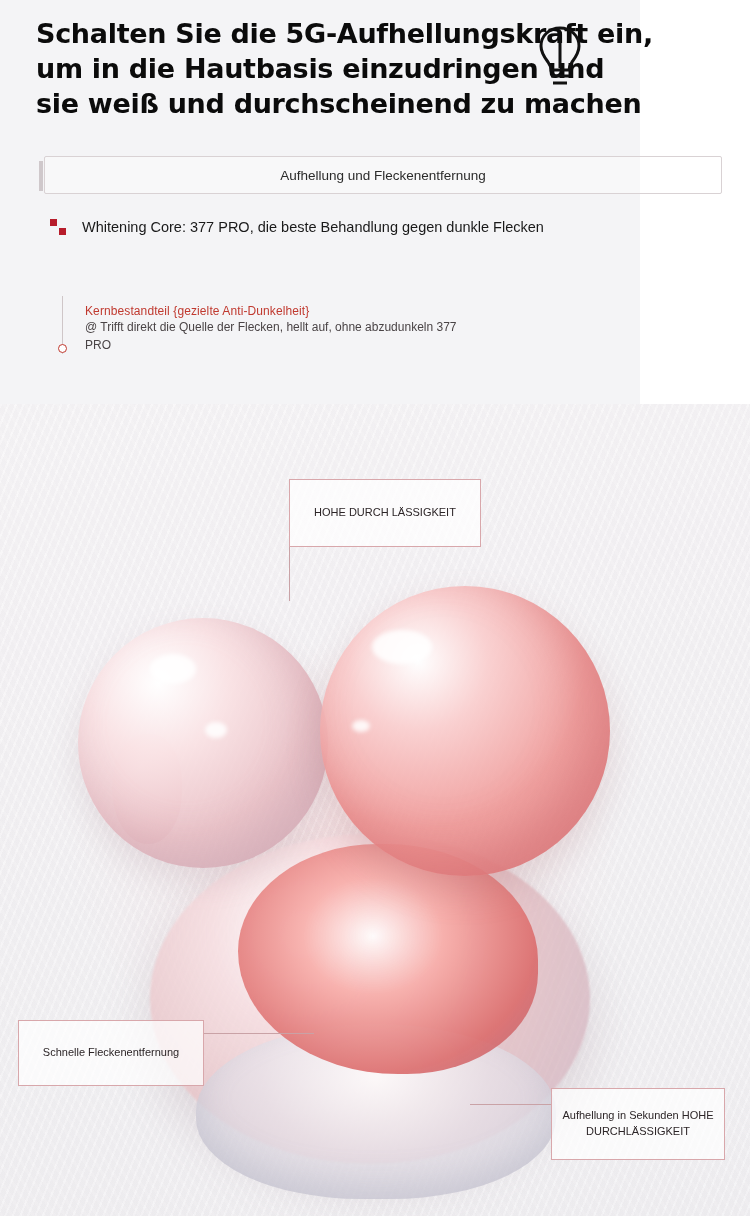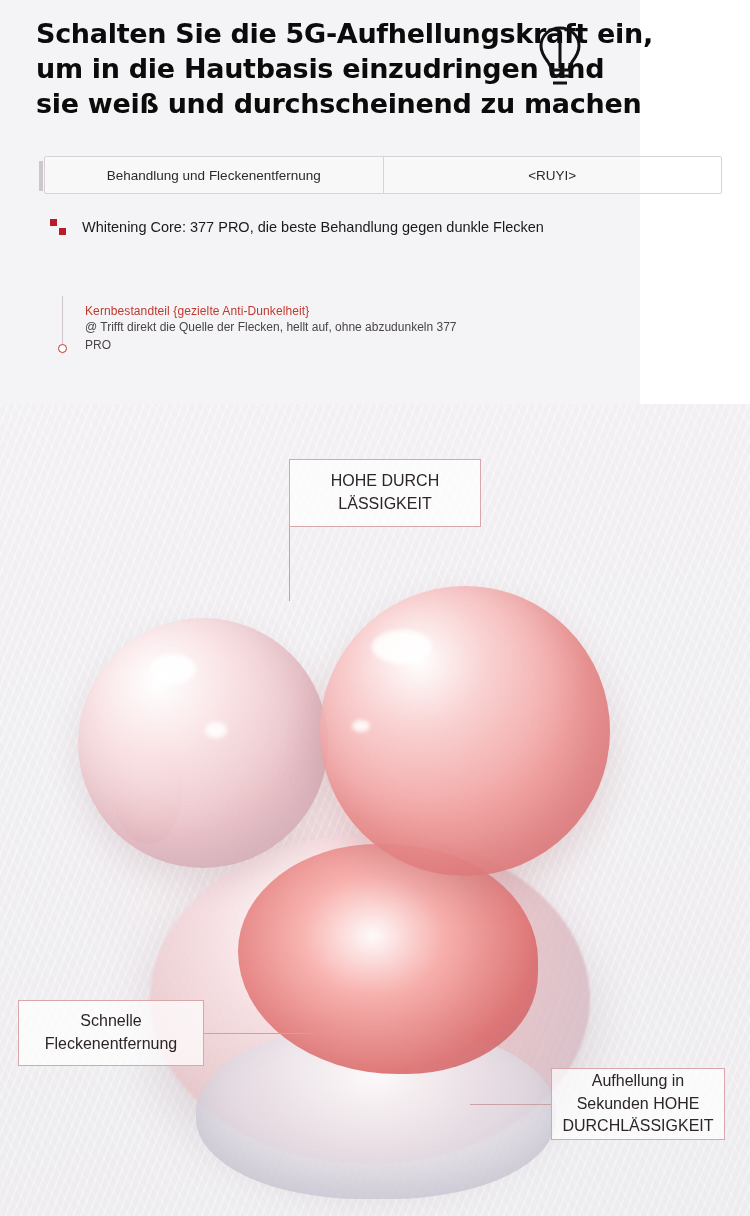--- a/index.html
+++ b/index.html
@@ -191,27 +191,28 @@
     border-radius:50%;
     filter:blur(2px);
   }
 
   
   .callout {
     position:absolute;
     border:1px solid #d8a7ab;
     background:rgba(255,255,255,0.72);
     color:#2c2527;
-    font-size:16px;
+    font-size:11px;
     line-height:1.42;
     text-align:center;
     display:flex;
     align-items:center;
     justify-content:center;
     padding:8px 10px;
+    margin-top:20px;
   }
   .callout-top   { left:289px; top:459px; width:192px; height:68px; }
   .callout-left  { left:18px;  top:1000px; width:186px; height:66px; }
   .callout-right { left:551px; top:1068px; width:174px; height:72px; }
 
   .leader { position:absolute; background:#c9a2a6; }
 </style>
 </head>
 <body>
 
@@ -222,22 +223,21 @@
   <div class="bulb">
     <svg viewBox="0 0 56 66" width="56" height="66" aria-hidden="true">
       <path d="M28 4 C17 4 9 12 9 22 c0 7 4 12 7 16 c2 3 3 5 3 8 h18 c0-3 1-5 3-8 c3-4 7-9 7-16 C47 12 39 4 28 4 Z" fill="none" stroke="#111" stroke-width="3"></path>
       <line x1="19" y1="52" x2="37" y2="52" stroke="#111" stroke-width="3"></line>
       <line x1="21" y1="59" x2="35" y2="59" stroke="#111" stroke-width="3"></line>
       <line x1="28" y1="16" x2="28" y2="44" stroke="#111" stroke-width="3"></line>
     </svg>
   </div>
 
   <div class="tabs">
-    <div class="tab">Behandlung und Fleckenentfernung</div>
-    <div class="tab">&lt;RUYI&gt;</div>
+    <div class="tab">Aufhellung und Fleckenentfernung</div>
   </div>
 
   <div class="core-line">
     <span class="core-mark">
         <i class="a"></i>
         <i class="b"></i>
       </span>
     <span class="core-text">Whitening Core: 377 PRO, die beste Behandlung gegen dunkle Flecken</span>
   </div>
 

